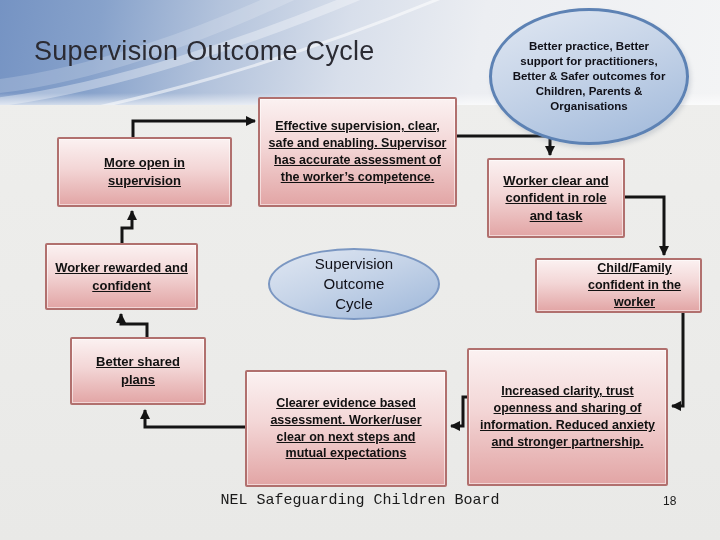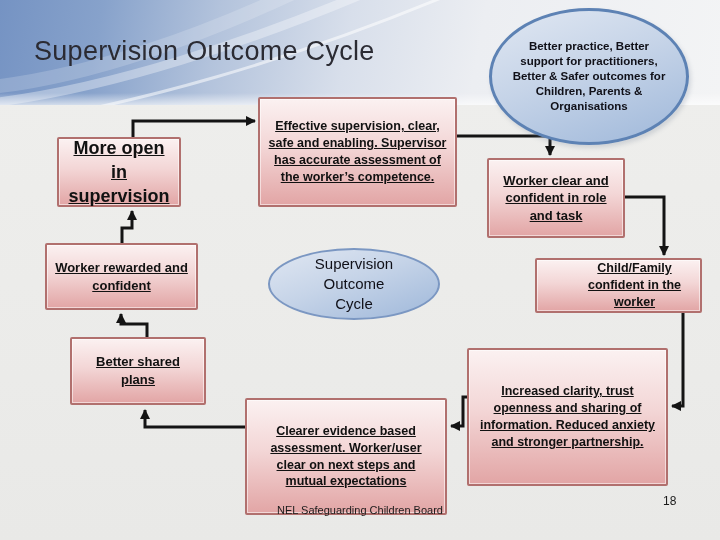--- a/index.html
+++ b/index.html
@@ -53,35 +53,35 @@
   .oval-center{
     left:268px;top:248px;width:172px;height:72px;
     border:2px solid #7b97c2;
     font-weight:400;font-size:15px;line-height:1.35;
   }
   .oval-center .narrow{display:block;width:96px;}
   
   .connectors{position:absolute;left:0;top:0;z-index:1;pointer-events:none;}
   
   .footer-text{
-    position:absolute;left:50%;transform:translateX(-50%);top:504px;
-    font-size:11px;color:#1a1a1a;z-index:2;
+    position:absolute;left:50%;transform:translateX(-50%);top:492px;
+    font-size:15px;color:#1a1a1a;z-index:2;font-family:Liberation Mono, monospace;
   }
   .page-number{
     position:absolute;left:663px;top:494px;
     font-size:12px;color:#1a1a1a;z-index:2;
   }
   
-  .b-more-open         {left:57px; top:137px;width:124px;height:70px; font-size:18px;}
+  .b-more-open         {left:57px; top:137px;width:175px;height:70px; font-size:13px;}
   .b-effective         {left:258px;top:97px; width:199px;height:110px;font-size:12.5px;}
   .b-worker-clear      {left:487px;top:158px;width:138px;height:80px; font-size:13px;}
   .b-worker-rewarded   {left:45px; top:243px;width:153px;height:67px; font-size:13px;}
   .b-child-family      {left:535px;top:258px;width:167px;height:55px; font-size:12.5px;padding-left:40px;}
   .b-better-plans      {left:70px; top:337px;width:136px;height:68px; font-size:13px;}
-  .b-clearer-evidence  {left:245px;top:370px;width:202px;height:117px;font-size:12.5px;margin-top:28px;}
+  .b-clearer-evidence  {left:245px;top:370px;width:202px;height:117px;font-size:12.5px;}
   .b-increased-clarity {left:467px;top:348px;width:201px;height:138px;font-size:12.5px;}
 </style>
 </head>
 <body>
 
 <div class="slide">
 
   <div class="banner">
     <svg width="720" height="105" viewBox="0 0 720 105">
       <path d="M-20,128 C130,108 300,58 465,-12" stroke="rgba(255,255,255,0.55)" stroke-width="3" fill="none"></path>

